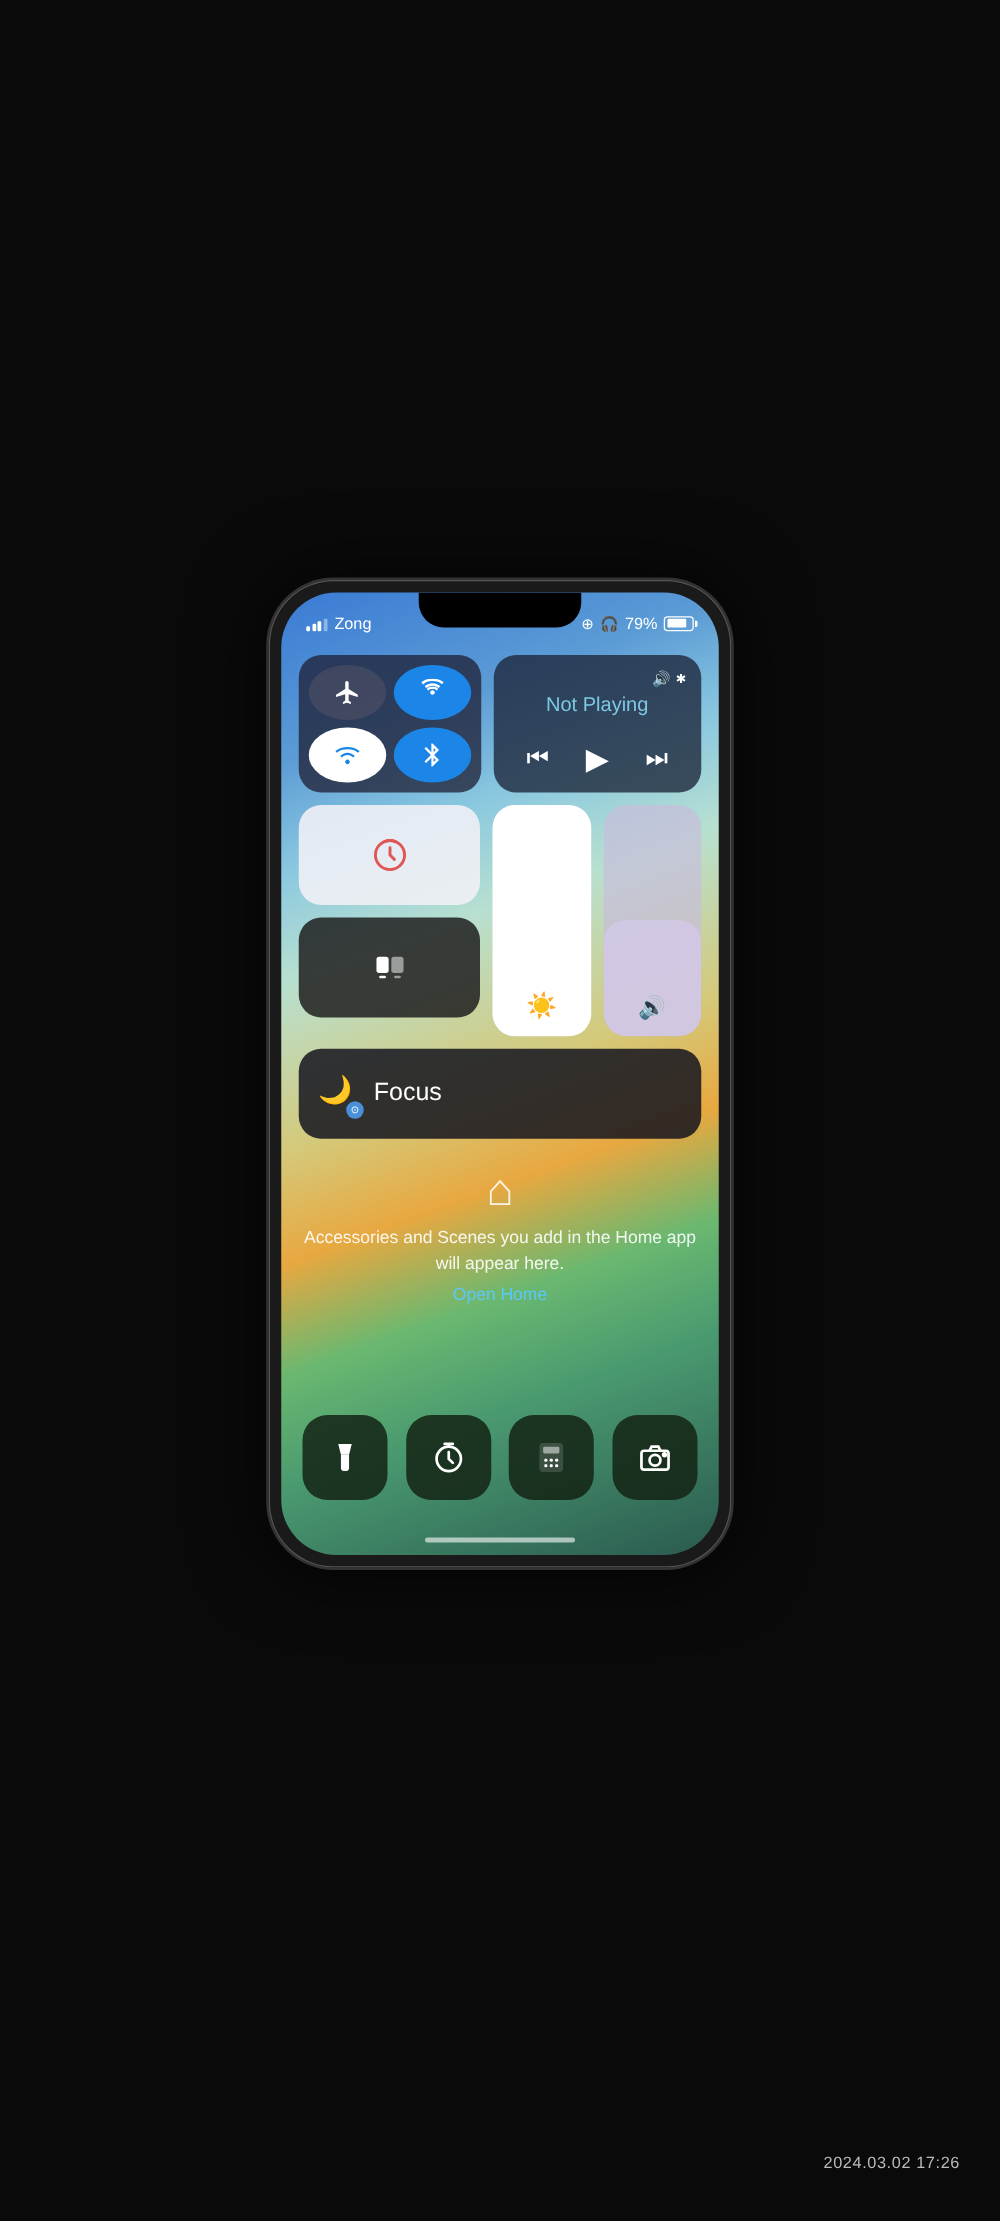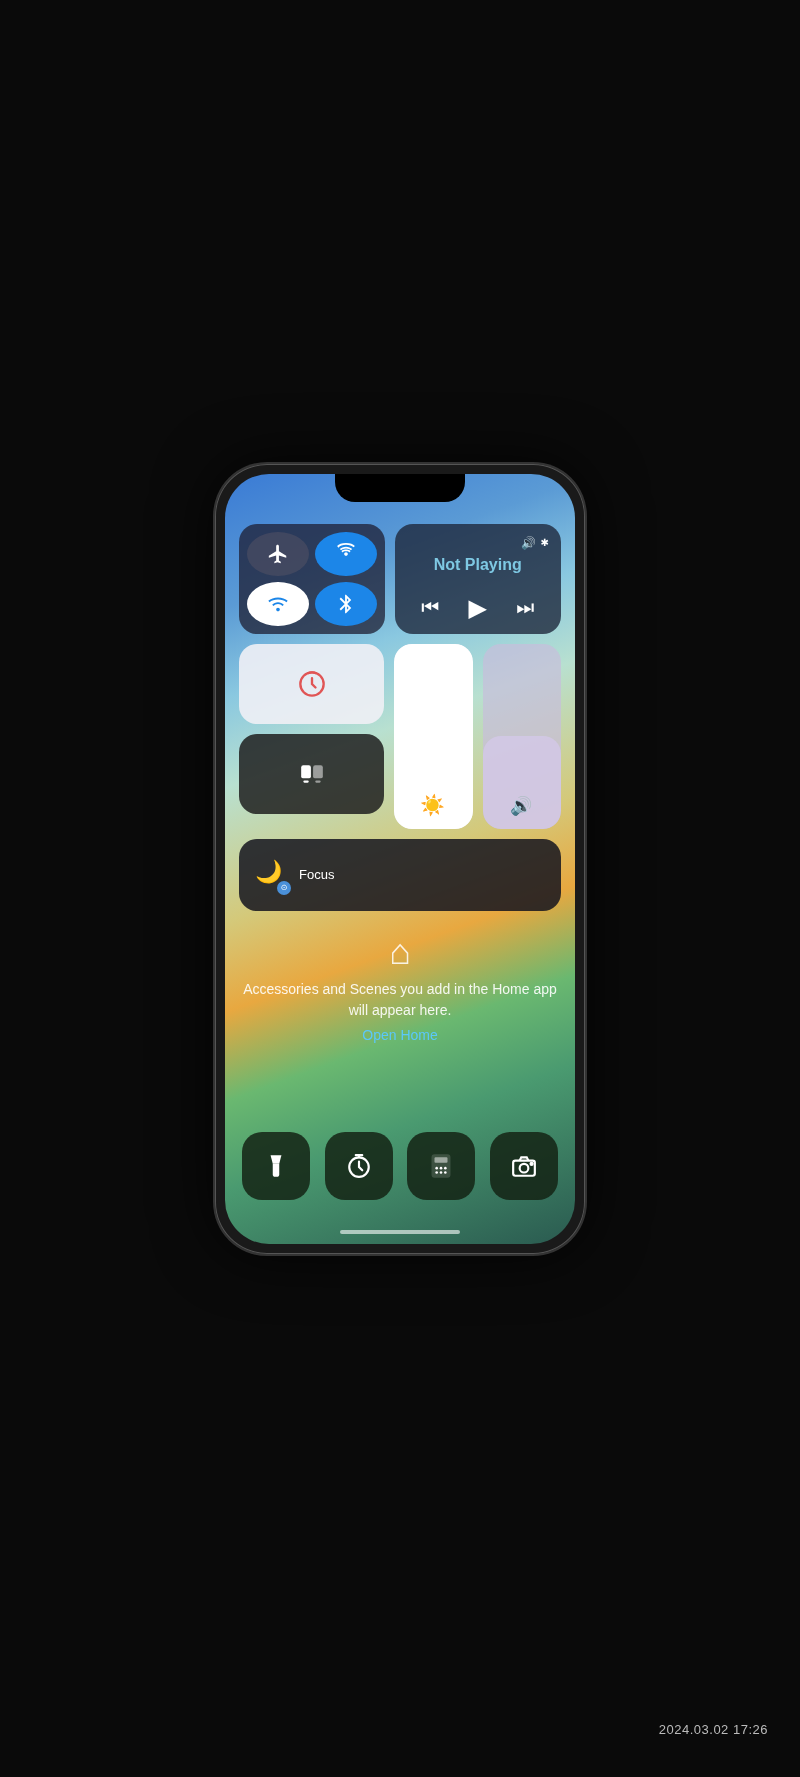--- a/index.html
+++ b/index.html
@@ -239,21 +239,21 @@
     .np-header {
       display: flex;
       justify-content: flex-end;
       align-items: center;
       gap: 4px;
     }
 
     .np-title {
       color: #7ec8e3;
       font-size: 16px;
-      font-weight: 700;
+      font-weight: 400;
       text-align: center;
       flex: 1;
       margin-top: 6px;
     }
 
     .np-controls {
       display: flex;
       justify-content: space-around;
       align-items: center;
     }
@@ -395,21 +395,21 @@
       height: 14px;
       display: flex;
       align-items: center;
       justify-content: center;
       font-size: 8px;
       color: white;
     }
 
     .focus-label {
       color: white;
-      font-size: 13px;
+      font-size: 20px;
       font-weight: 500;
       text-align: center;
     }
 
     
     .homekit-section {
       display: flex;
       flex-direction: column;
       align-items: center;
       gap: 6px;
@@ -481,20 +481,39 @@
 
 <div class="photo-bg"></div>
 
 <div class="timestamp">2024.03.02 17:26</div>
 
 <div class="phone">
   <div class="screen">
 
     <div class="notch"></div>
 
+    <div class="status-bar">
+      <div class="status-left">
+        <div class="signal-bars">
+          <div class="signal-bar" style="height:4px"></div>
+          <div class="signal-bar" style="height:6px"></div>
+          <div class="signal-bar" style="height:8px"></div>
+          <div class="signal-bar" style="height:10px;background:rgba(255,255,255,0.4)"></div>
+        </div>
+        <span class="carrier">Zong</span>
+      </div>
+      <div class="status-right">
+        <span class="location-icon" style="font-size:12px">⊕</span>
+        <span class="headphone-icon" style="font-size:12px">🎧</span>
+        <span class="battery-text">79%</span>
+        <div class="battery-icon">
+          <div class="battery-fill"></div>
+        </div>
+      </div>
+    </div>
 
     <div class="cc-content">
 
       <div class="row-1">
 
         <div class="connectivity-tile">
           <div class="conn-btn dark">
             <svg class="icon-svg" viewBox="0 0 24 24">
               <path d="M21 16v-2l-8-5V3.5c0-.83-.67-1.5-1.5-1.5S10 2.67 10 3.5V9l-8 5v2l8-2.5V19l-2 1.5V22l3.5-1 3.5 1v-1.5L13 19v-5.5l8 2.5z"></path>
             </svg>

